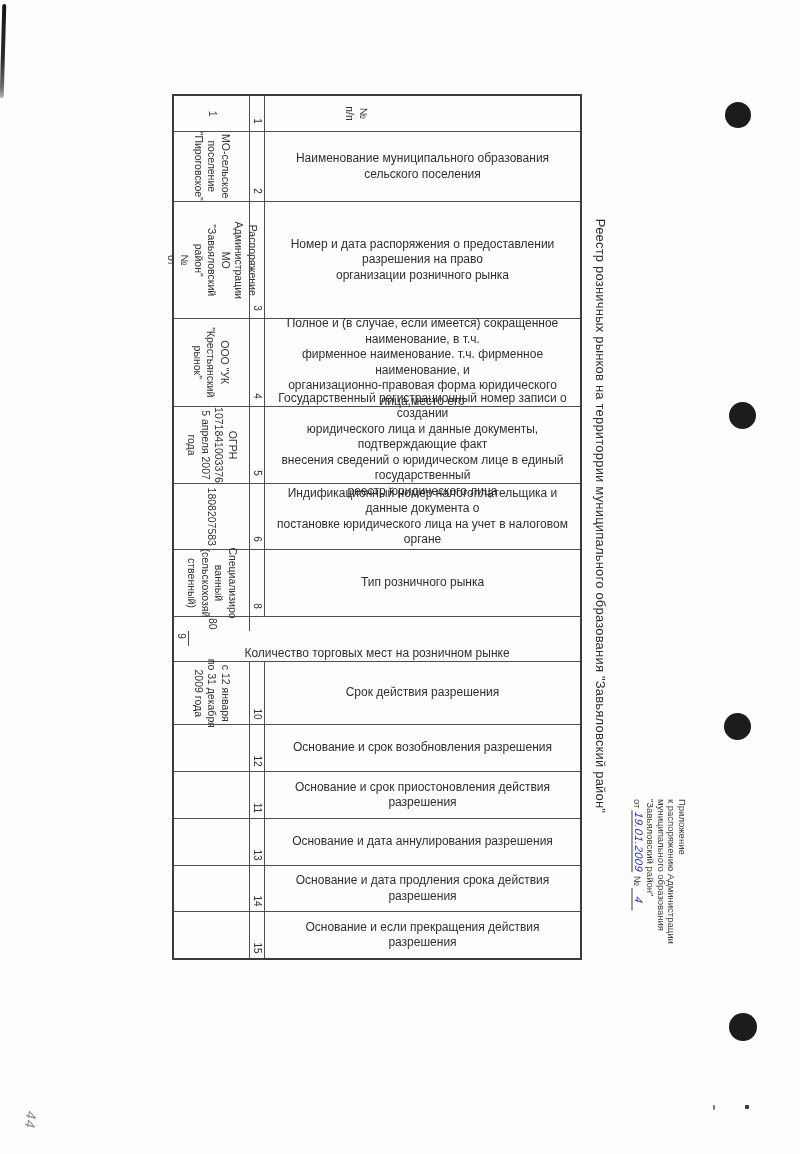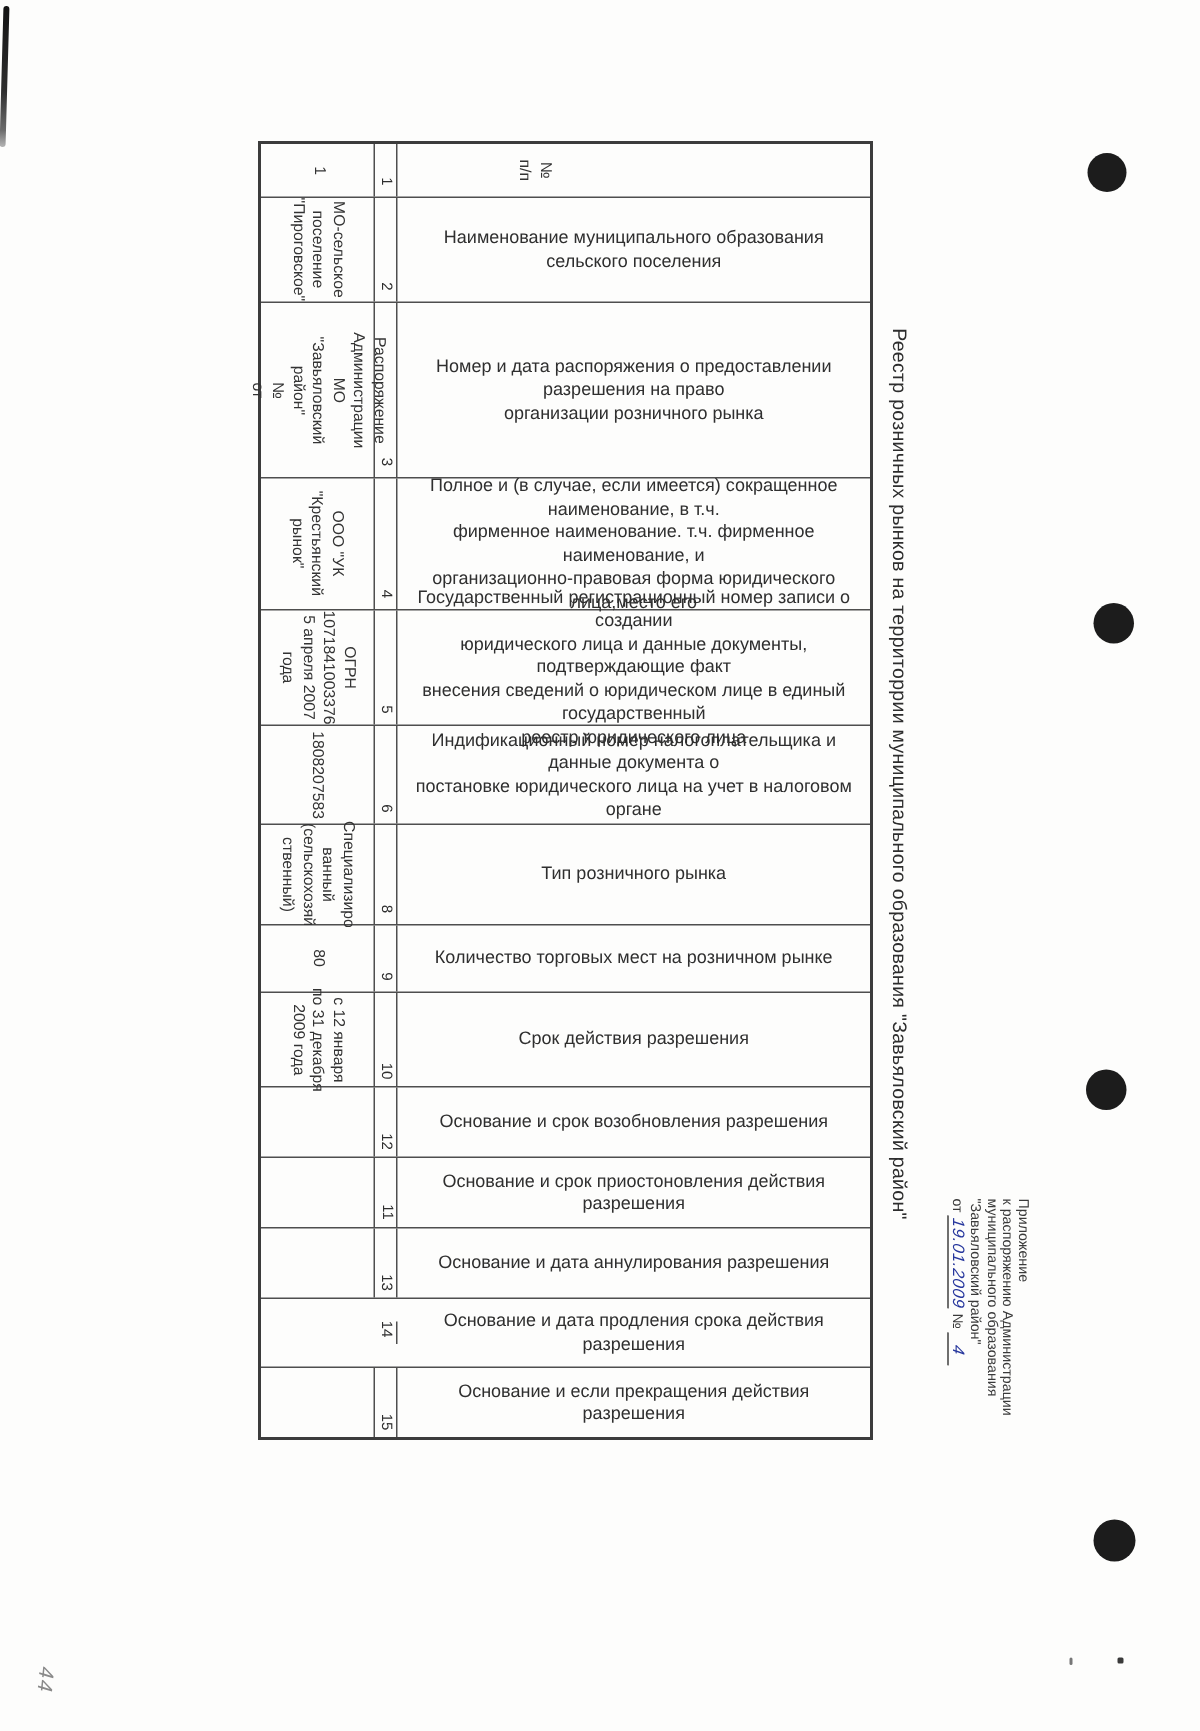--- a/index.html
+++ b/index.html
@@ -162,21 +162,21 @@
 (сельскохозяй
 ственный)</div>
         </div>
         <div class="cell cnum">
           <div class="rot nnum">8</div>
         </div>
         <div class="cell chead">
           <div class="htext">Тип розничного рынка</div>
         </div>
       </div>
-      <div class="trow" style="height: 45px;">
+      <div class="trow" style="height: 45px; flex-direction: column;">
         <div class="cell cval">
           <div class="rot">80</div>
         </div>
         <div class="cell cnum">
           <div class="rot nnum">9</div>
         </div>
         <div class="cell chead">
           <div class="htext">Количество торговых мест на розничном рынке</div>
         </div>
       </div>
@@ -219,21 +219,21 @@
         <div class="cell cval">
           <div class="rot"></div>
         </div>
         <div class="cell cnum">
           <div class="rot nnum">13</div>
         </div>
         <div class="cell chead">
           <div class="htext">Основание и дата аннулирования разрешения</div>
         </div>
       </div>
-      <div class="trow" style="height: 46px; align-items: center;">
+      <div class="trow" style="height: 46px;">
         <div class="cell cval">
           <div class="rot"></div>
         </div>
         <div class="cell cnum">
           <div class="rot nnum">14</div>
         </div>
         <div class="cell chead">
           <div class="htext">Основание и дата продления срока действия разрешения</div>
         </div>
       </div>

